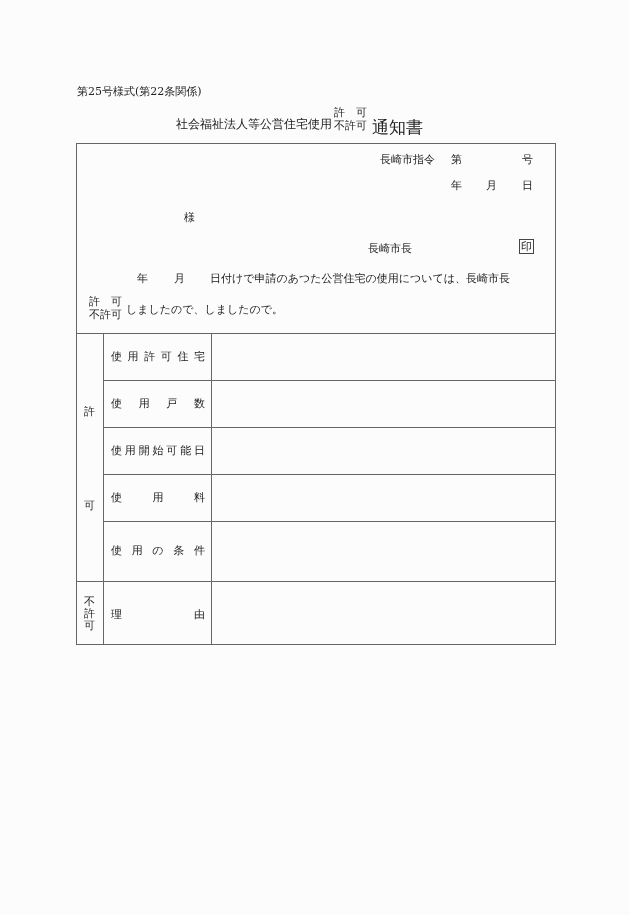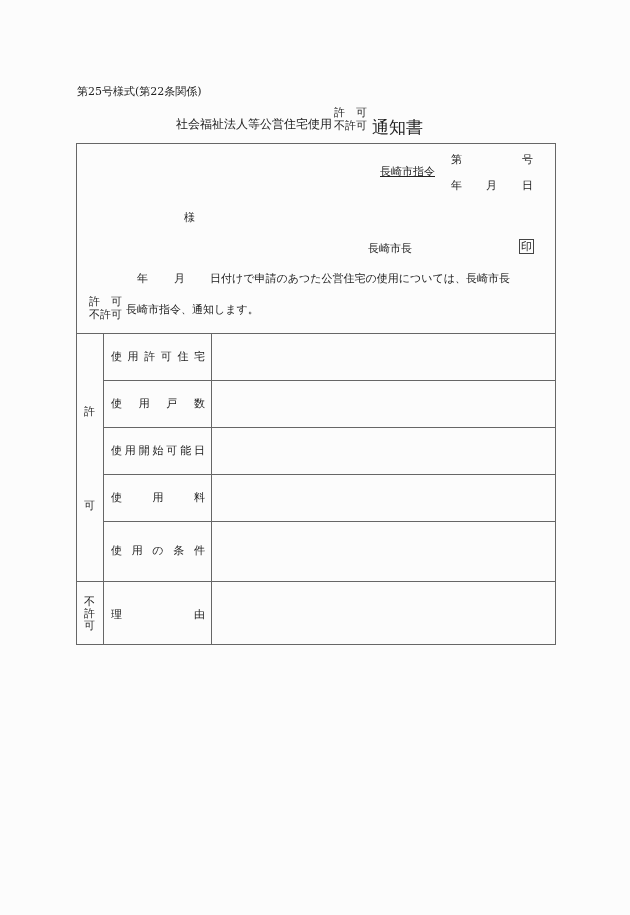--- a/index.html
+++ b/index.html
@@ -23,42 +23,42 @@
 
 <div class="abs" style="left:176px;top:116px;font-size:12px;">社会福祉法人等公営住宅使用</div>
 <div class="stack" style="left:334px;top:106px;">
   <span>許　可</span>
   <span>不許可</span>
 </div>
 <div class="abs" style="left:372px;top:116px;font-size:17px;">通知書</div>
 
 <div class="frame"></div>
 
-<div class="abs" style="left:380px;top:164px;text-decoration:underline;">長崎市指令</div>
+<div class="abs" style="left:380px;top:152px;">長崎市指令</div>
 <div class="abs" style="left:451px;top:152px;">第</div>
 <div class="abs" style="left:522px;top:152px;">号</div>
 
 <div class="abs" style="left:451px;top:178px;">年</div>
 <div class="abs" style="left:486px;top:178px;">月</div>
 <div class="abs" style="left:522px;top:178px;">日</div>
 
 <div class="abs" style="left:184px;top:210px;">様</div>
 
 <div class="abs" style="left:368px;top:241px;">長崎市長</div>
 <div class="seal" style="left:519px;top:239px;">印</div>
 
 <div class="abs" style="left:137px;top:271px;">年</div>
 <div class="abs" style="left:174px;top:271px;">月</div>
 <div class="abs" style="left:210px;top:271px;">日付けで申請のあつた公営住宅の使用については、長崎市長</div>
 
 <div class="stack" style="left:89px;top:295px;">
   <span>許　可</span>
   <span>不許可</span>
 </div>
-<div class="abs" style="left:126px;top:302px;">長崎市指令、通知します。</div>
+<div class="abs" style="left:126px;top:302px;">しましたので、しましたので。</div>
 
 <div class="hline" style="left:76px;top:333px;width:480px;"></div>
 <div class="vline" style="left:103px;top:333px;height:312px;"></div>
 <div class="vline" style="left:211px;top:333px;height:312px;"></div>
 <div class="hline" style="left:103px;top:380px;width:453px;"></div>
 <div class="hline" style="left:103px;top:427px;width:453px;"></div>
 <div class="hline" style="left:103px;top:474px;width:453px;"></div>
 <div class="hline" style="left:103px;top:521px;width:453px;"></div>
 <div class="hline" style="left:76px;top:581px;width:480px;"></div>
 

